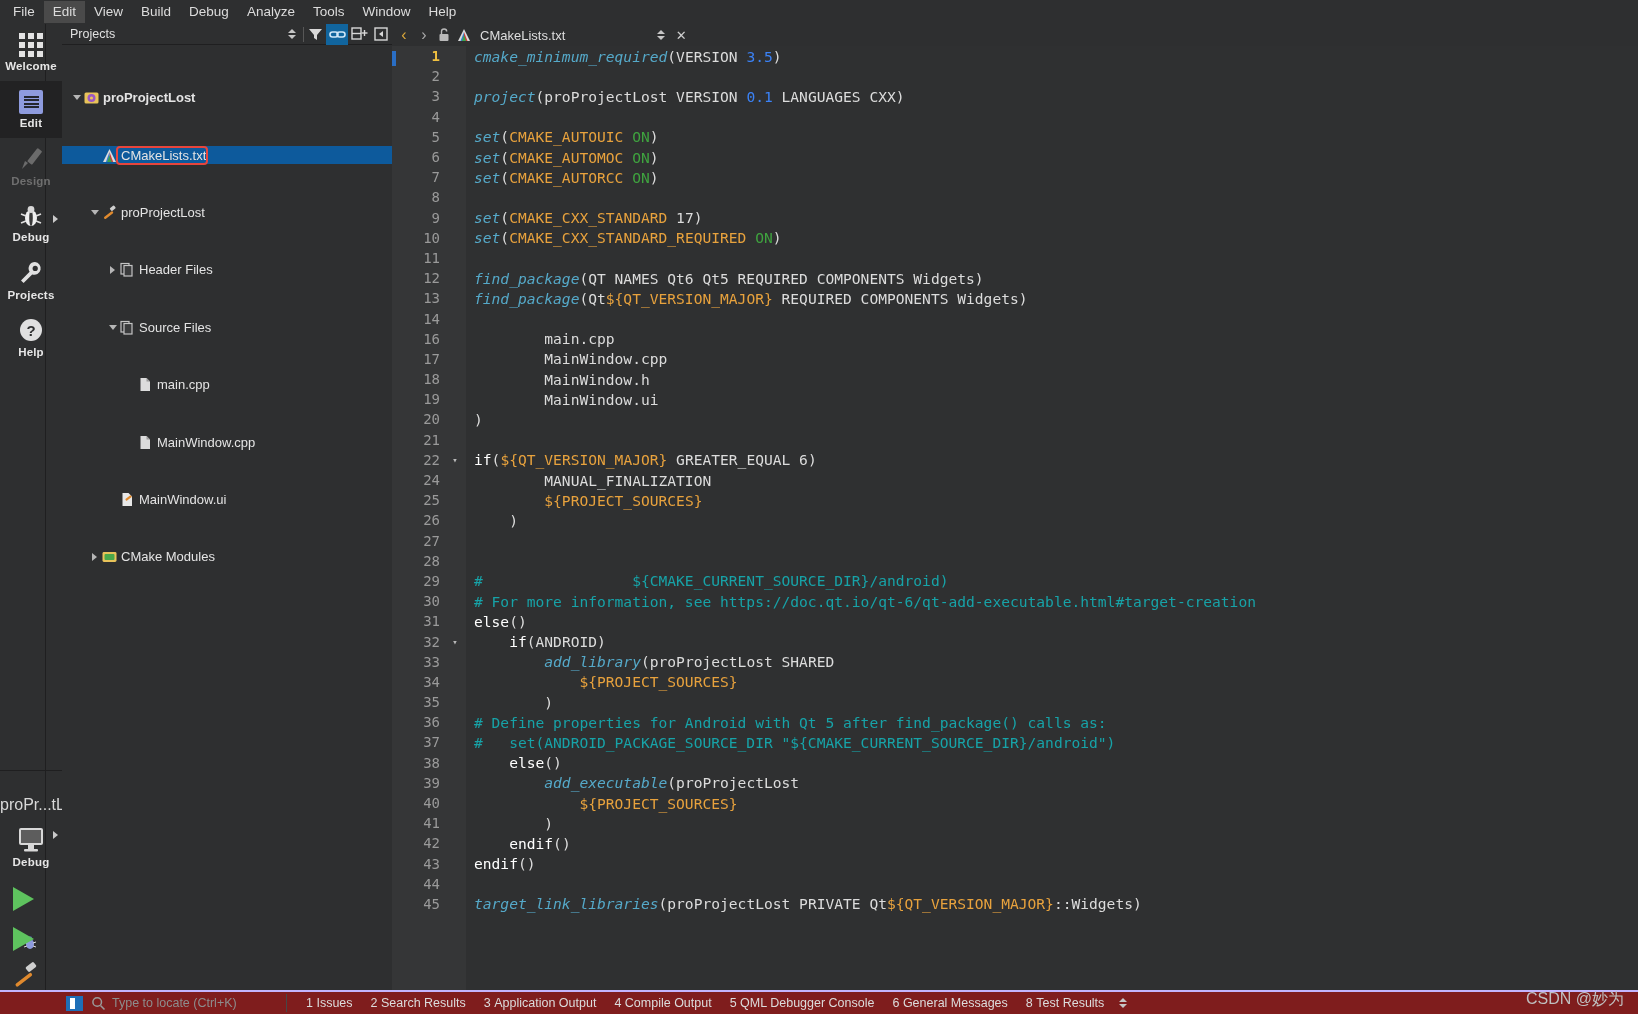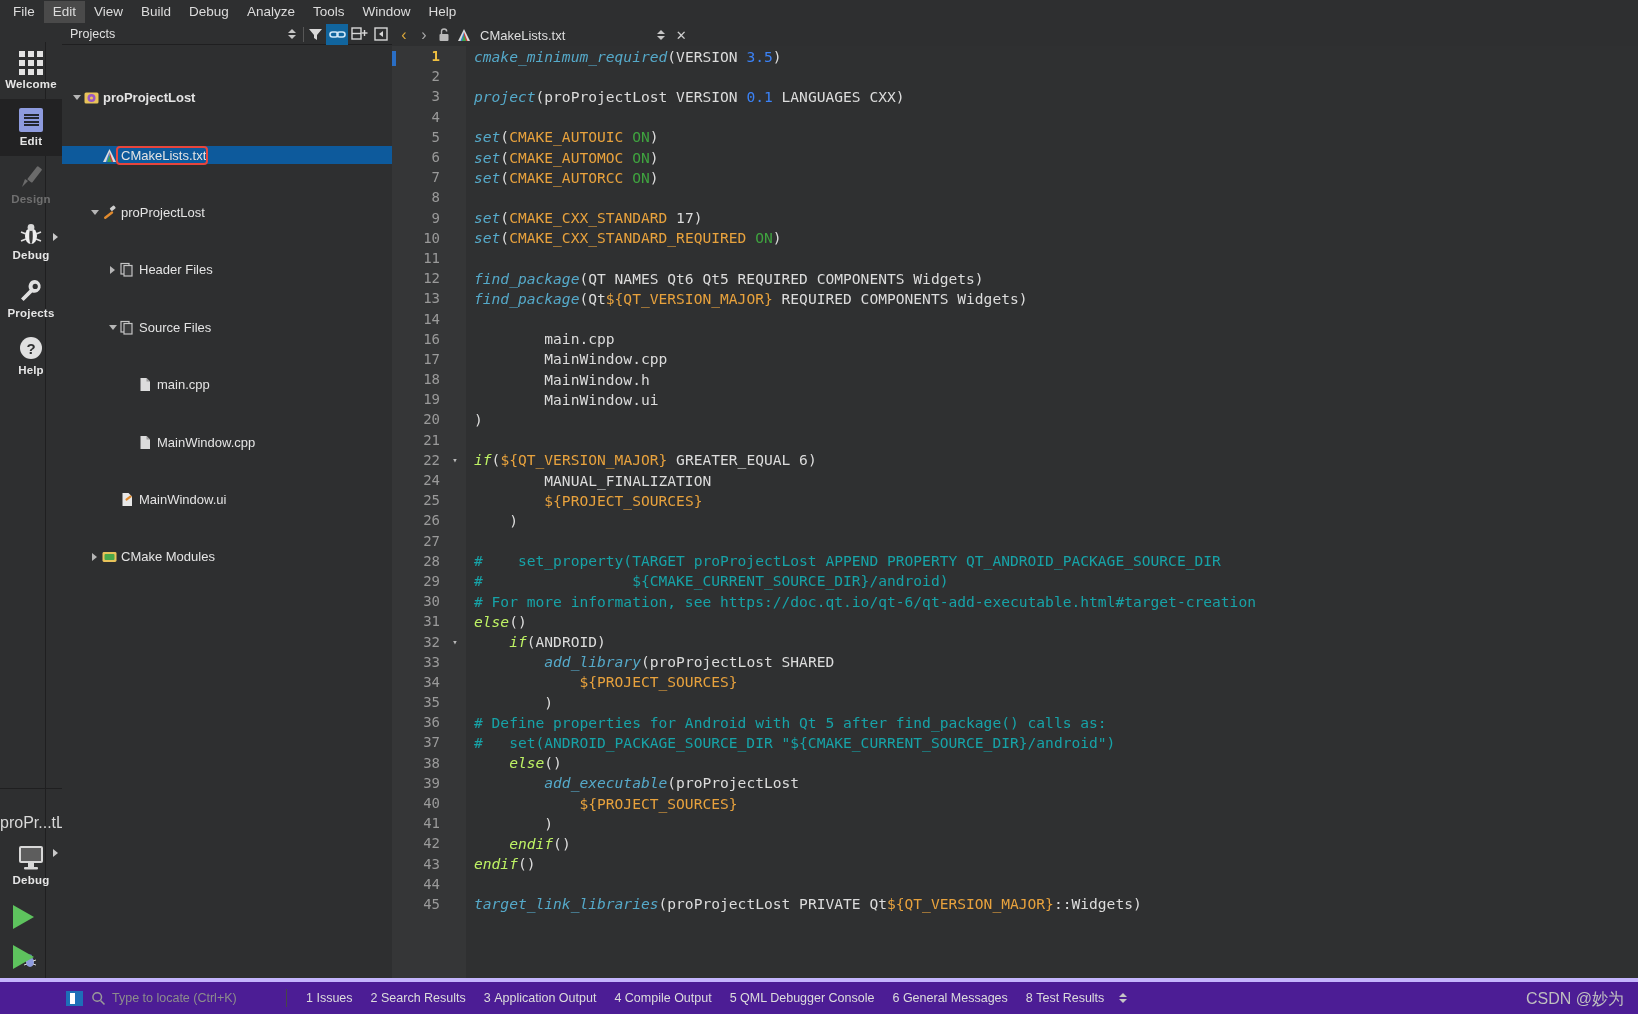--- a/index.html
+++ b/index.html
@@ -18,21 +18,21 @@
     background:#2e2f30; display:flex; align-items:center; padding-left:4px;
   }
   .menu-item{
     font-size:13.5px; color:#dcdcdc; padding:3px 9px 4px 9px; line-height:15px;
     white-space:nowrap; cursor:default;
   }
   .menu-item.active{ background:#4a4a4a; }
 
   
   .modebar{
-    position:absolute; left:0; top:42px; width:46px; height:966px;
+    position:absolute; left:0; top:24px; width:46px; height:966px;
     background:#2e2f30; border-right:1px solid #1f1f20;
   }
   .mode{
     width:62px; height:57px; display:flex; flex-direction:column;
     align-items:center; justify-content:center; gap:3px; position:relative;
     cursor:default;
   }
   .mode.sel{ background:#222223; }
   .mode .lbl{ font-size:11.5px; font-weight:bold; color:#e6e6e6; letter-spacing:.2px;}
   .mode.dim .lbl{ color:#6f6f6f; }
@@ -90,31 +90,31 @@
   .code{ position:absolute; left:0; top:0; right:0; bottom:0;
     font-family:"DejaVu Sans Mono","Liberation Mono",monospace; font-size:14.6px;}
   .cline{ height:20.2px; display:flex; align-items:center; white-space:pre; }
   .lnum{ width:52px; text-align:right; color:#9a9a9a; font-size:14px; padding-right:4px; }
   .lnum.cur{ color:#f0c040; font-weight:bold;}
   .fold{ width:22px; text-align:center; color:#b9b9b9; font-size:9px;}
   .ctext{ padding-left:8px; color:#d6d6d6; position:relative;}
 
   
   .fn{ color:#55a9c9; font-style:italic; }
-  .kw{ color:#bef264; font-style:italic; }
+  .kw{ color:#ffffff; }
   .plain{ color:#dcdcdc; }
   .var{ color:#e8a23d; }
   .num{ color:#3b82f6; }
   .on{ color:#3fa33f; }
   .cmt{ color:#17a3a8; }
 
   
   .statusbar{
-    position:absolute; left:0; bottom:0; width:1638px; height:36px;
-    background:#4c1d95; display:flex; align-items:center; border-top:4px solid #c4b5fd;
+    position:absolute; left:0; bottom:0; width:1638px; height:24px;
+    background:#7f1d1d; display:flex; align-items:center; border-top:2px solid #c4b5fd;
   }
   .sb-sq{ width:17px;height:15px;background:#1e6fb8;margin-left:66px;display:flex;align-items:center;justify-content:center;}
   .sb-sq i{ display:block; width:5px;height:11px;background:#fff;margin-right:5px;}
   .locate{ display:flex; align-items:center; margin-left:8px; width:185px; }
   .locate .ph{ font-size:12.5px; color:#8d8d8d; padding-left:6px;}
   .sb-sep{ width:1px;height:18px;background:#474747;margin:0 10px;}
   .sb-item{ font-size:12.5px; color:#dcdcdc; padding:0 9px; white-space:nowrap; cursor:default;}
   .watermark{ position:absolute; right:14px; bottom:4px; font-size:16px; color:#bfbfbf;}
 
   .updown{ display:inline-flex; flex-direction:column; align-items:center; justify-content:center;}
@@ -444,21 +444,21 @@
           <div class="cline"><span class="lnum">17</span><span class="fold"></span><span class="ctext"><span class="plain">        MainWindow.cpp</span></span></div>
           <div class="cline"><span class="lnum">18</span><span class="fold"></span><span class="ctext"><span class="plain">        MainWindow.h</span></span></div>
           <div class="cline"><span class="lnum">19</span><span class="fold"></span><span class="ctext"><span class="plain">        MainWindow.ui</span></span></div>
           <div class="cline"><span class="lnum">20</span><span class="fold"></span><span class="ctext"><span class="plain">)</span></span></div>
           <div class="cline"><span class="lnum">21</span><span class="fold"></span><span class="ctext"></span></div>
           <div class="cline"><span class="lnum">22</span><span class="fold">▾</span><span class="ctext"><span class="kw">if</span><span class="plain">(</span><span class="var">${QT_VERSION_MAJOR}</span><span class="plain"> GREATER_EQUAL 6)</span></span></div>
           <div class="cline"><span class="lnum">24</span><span class="fold"></span><span class="ctext"><span class="plain">        MANUAL_FINALIZATION</span></span></div>
           <div class="cline"><span class="lnum">25</span><span class="fold"></span><span class="ctext"><span class="plain">        </span><span class="var">${PROJECT_SOURCES}</span></span></div>
           <div class="cline"><span class="lnum">26</span><span class="fold"></span><span class="ctext"><span class="plain">    )</span></span></div>
           <div class="cline"><span class="lnum">27</span><span class="fold"></span></div>
-          <div class="cline"><span class="lnum">28</span><span class="fold"></span><span class="ctext"><span class="cmt">#    set_property(TARGET proProjectLost APPEND PROPERTY QT_ANDROID_PACKAGE_SOURCE_DIR</span></span></div>
+          <div class="cline"><span class="lnum">28</span><span class="fold"></span></div>
           <div class="cline"><span class="lnum">29</span><span class="fold"></span><span class="ctext"><span class="cmt">#                 ${CMAKE_CURRENT_SOURCE_DIR}/android)</span></span></div>
           <div class="cline"><span class="lnum">30</span><span class="fold"></span><span class="ctext"><span class="cmt"># For more information, see https://doc.qt.io/qt-6/qt-add-executable.html#target-creation</span></span></div>
           <div class="cline"><span class="lnum">31</span><span class="fold"></span><span class="ctext"><span class="kw">else</span><span class="plain">()</span></span></div>
           <div class="cline"><span class="lnum">32</span><span class="fold">▾</span><span class="ctext"><span class="plain">    </span><span class="kw">if</span><span class="plain">(ANDROID)</span></span></div>
           <div class="cline"><span class="lnum">33</span><span class="fold"></span><span class="ctext"><span class="plain">        </span><span class="fn">add_library</span><span class="plain">(proProjectLost SHARED</span></span></div>
           <div class="cline"><span class="lnum">34</span><span class="fold"></span><span class="ctext"><span class="plain">            </span><span class="var">${PROJECT_SOURCES}</span></span></div>
           <div class="cline"><span class="lnum">35</span><span class="fold"></span><span class="ctext"><span class="plain">        )</span></span></div>
           <div class="cline"><span class="lnum">36</span><span class="fold"></span><span class="ctext"><span class="cmt"># Define properties for Android with Qt 5 after find_package() calls as:</span></span></div>
           <div class="cline"><span class="lnum">37</span><span class="fold"></span><span class="ctext"><span class="cmt">#   set(ANDROID_PACKAGE_SOURCE_DIR "${CMAKE_CURRENT_SOURCE_DIR}/android")</span></span></div>
           <div class="cline"><span class="lnum">38</span><span class="fold"></span><span class="ctext"><span class="plain">    </span><span class="kw">else</span><span class="plain">()</span></span></div>

